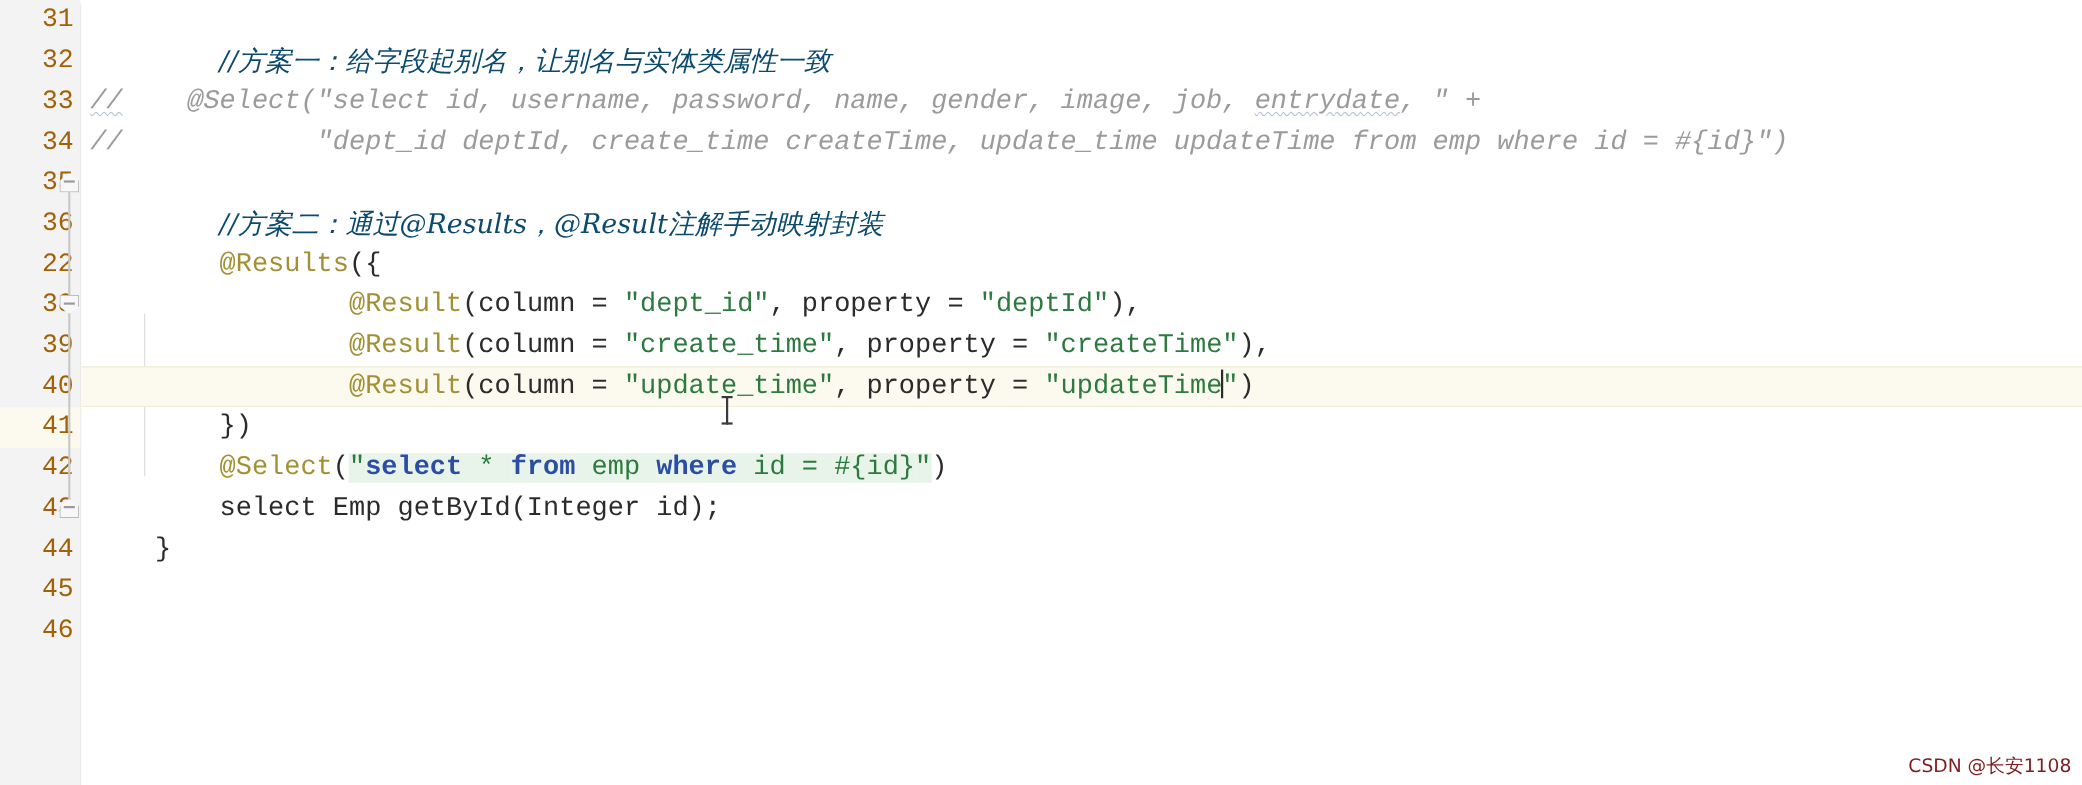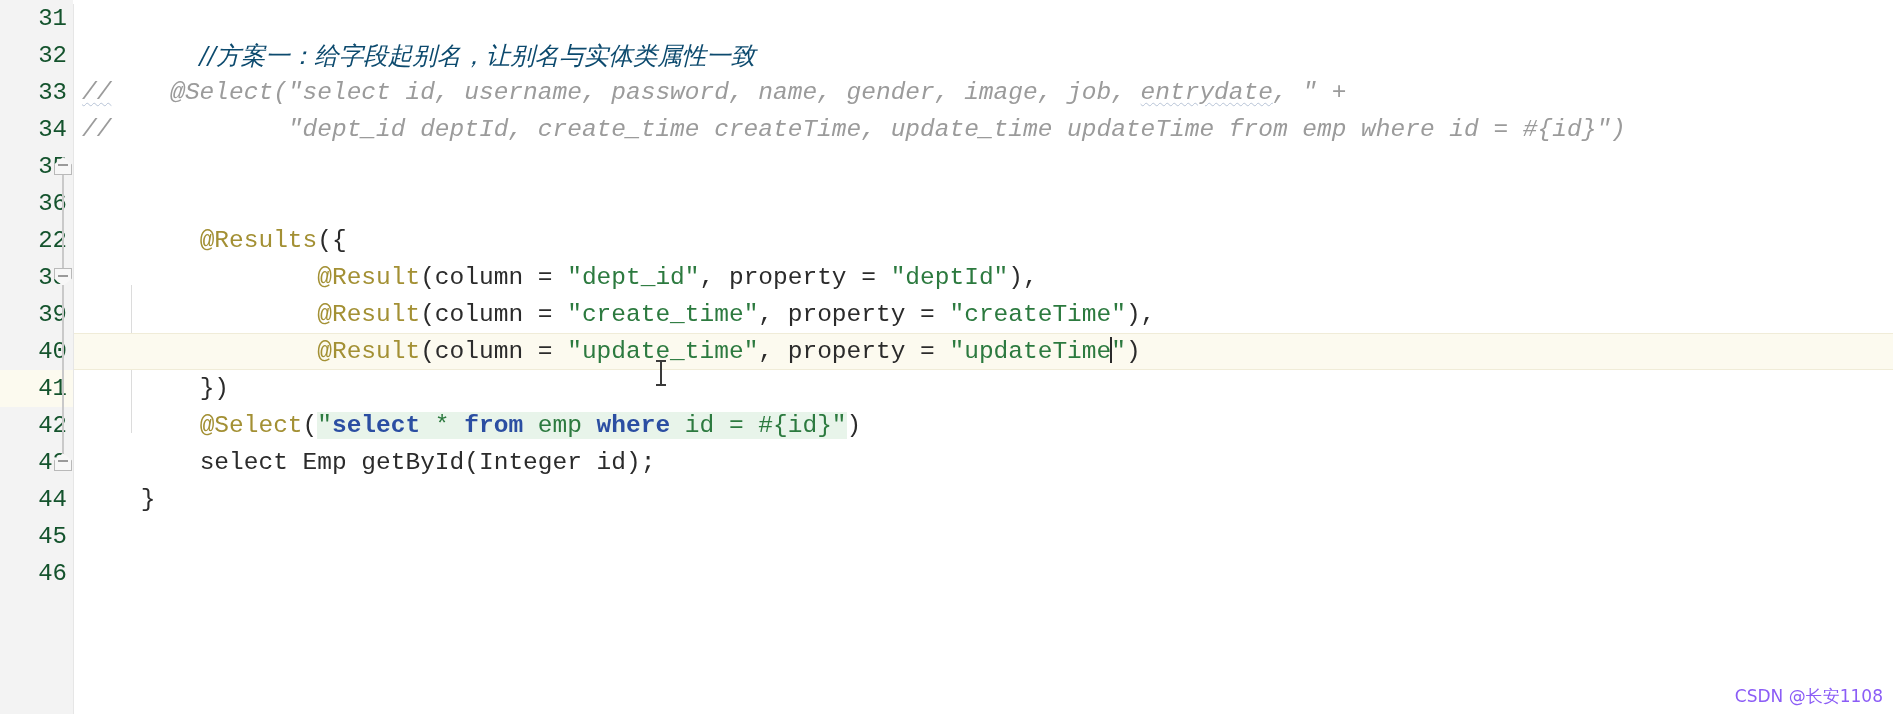--- a/index.html
+++ b/index.html
@@ -24,21 +24,21 @@
     border-right:1px solid #e6e6e6;
   }
   .gline{
     position:relative;
     height:37px;
     line-height:37px;
     text-align:right;
     padding-right:6px;
     box-sizing:border-box;
     font-size:24px;
-    color:#14532d;
+    color:#a16207;
     letter-spacing:0px;
     white-space:nowrap;
   }
   .gline.current{background:#fcfaef;}
   .gnum{
     display:inline-block;
     margin-left:-17px;   
   }
   
   #foldrail{
@@ -127,21 +127,21 @@
   #pointer:before,#pointer:after{
     content:"";position:absolute;left:-4px;width:10px;height:2px;background:#3a3a3a;
   }
   #pointer:before{top:0;}
   #pointer:after{bottom:0;}
   
   #watermark{
     position:absolute;
     right:10px;bottom:6px;
     font-size:17px;
-    color:#8b5cf6;
+    color:#7f1d1d;
     font-family:"DejaVu Sans","Liberation Sans",sans-serif;
     white-space:nowrap;
   }
   
   #topstrip{
     position:absolute;left:73px;right:0;top:0;height:4px;
     background:#ffffff;
   }
 </style>
 </head>
@@ -183,21 +183,21 @@
   </div>
 
   <div id="code">
     <div class="guide" style="top: 285px; height: 148px;"></div>
     <div id="code-lines">
         <div class="cline"></div>
         <div class="cline"><span class="plain">        </span><span class="cmt-cn">//方案一：给字段起别名，让别名与实体类属性一致</span></div>
         <div class="cline"><span class="cmt squig">//</span><span class="cmt">    @Select("select id, username, password, name, gender, image, job, </span><span class="cmt squig">entrydate</span><span class="cmt">, " +</span></div>
         <div class="cline"><span class="cmt">//</span><span class="cmt">            "dept_id deptId, create_time createTime, update_time updateTime from emp where id = #{id}")</span></div>
         <div class="cline"></div>
-        <div class="cline"><span class="plain">        </span></div>
+        <div class="cline"><span class="plain">        </span><span class="cmt-cn">//方案二：通过@Results，@Result注解手动映射封装</span></div>
         <div class="cline"><span class="plain">        </span><span class="ann">@Results</span><span class="plain">({</span></div>
         <div class="cline"><span class="plain">                </span><span class="ann">@Result</span><span class="plain">(column = </span><span class="str">"dept_id"</span><span class="plain">, property = </span><span class="str">"deptId"</span><span class="plain">),</span></div>
         <div class="cline"><span class="plain">                </span><span class="ann">@Result</span><span class="plain">(column = </span><span class="str">"create_time"</span><span class="plain">, property = </span><span class="str">"createTime"</span><span class="plain">),</span></div>
         <div class="cline current"><span class="plain">                </span><span class="ann">@Result</span><span class="plain">(column = </span><span class="str">"update_time"</span><span class="plain">, property = </span><span class="str">"updateTime</span><span class="caret"></span><span class="str">"</span><span class="plain">)</span></div>
         <div class="cline"><span class="plain">        </span><span class="plain">})</span></div>
         <div class="cline"><span class="plain">        </span><span class="ann">@Select</span><span class="plain">(</span><span class="str sqlbg">"</span><span class="sqlkw sqlbg">select</span><span class="str sqlbg"> * </span><span class="sqlkw sqlbg">from</span><span class="str sqlbg"> emp </span><span class="sqlkw sqlbg">where</span><span class="str sqlbg"> id = #{id}</span><span class="str sqlbg">"</span><span class="plain">)</span></div>
         <div class="cline"><span class="plain">        </span><span class="kw">select</span><span class="plain"> Emp getById(Integer id);</span></div>
         <div class="cline"><span class="plain">    </span><span class="plain">}</span></div>
         <div class="cline"></div>
       </div>

